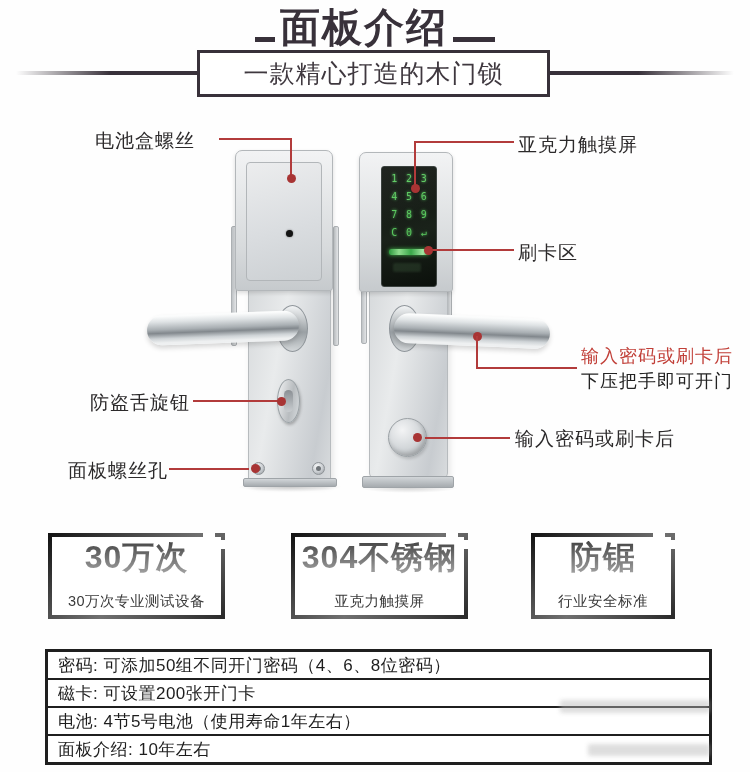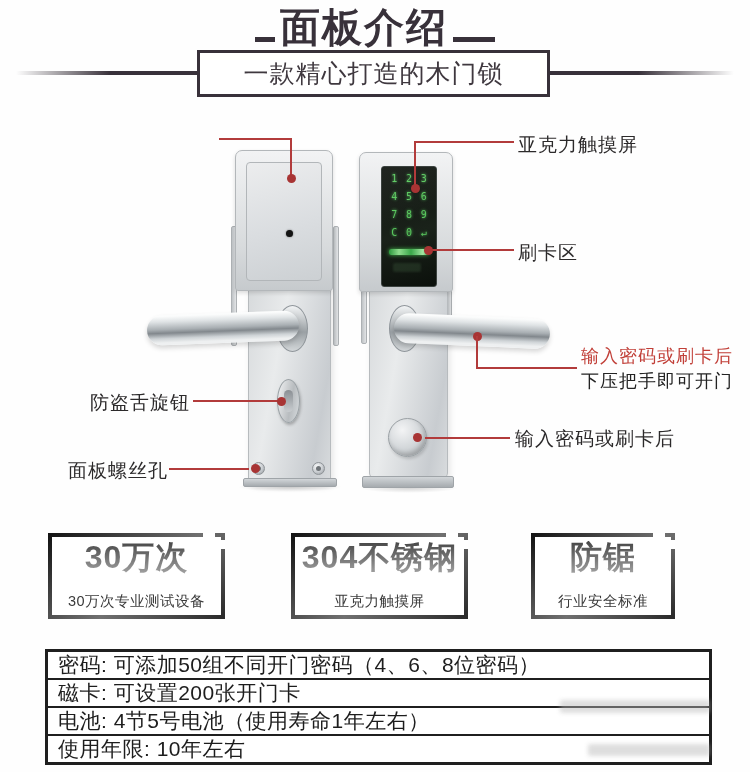--- a/index.html
+++ b/index.html
@@ -103,21 +103,21 @@
   .fbox1{left:48px;width:177px}
   .fbox2{left:291px;width:177px}
   .fbox3{left:531px;width:144px}
   .ftitle{margin:0;font-size:32px;font-weight:bold;letter-spacing:1px;line-height:1.05;color:#6a6a6a;
           background:linear-gradient(180deg,#454545,#a2a2a2);-webkit-background-clip:text;background-clip:text;
           -webkit-text-fill-color:transparent;}
   .fsub{font-size:14.5px;color:#3a3a3a;letter-spacing:.5px;}
 
   
   .spec-table{position:absolute;left:45px;top:649px;width:667px;border:3px solid #1f1f1f;background:#fff;box-sizing:border-box;}
-  .spec-row{height:26px;display:flex;align-items:center;padding-left:10px;font-size:21px;color:#1d1d1d;
+  .spec-row{height:26px;display:flex;align-items:center;padding-left:10px;font-size:17px;color:#1d1d1d;
             letter-spacing:.5px;border-top:2px solid #1f1f1f;}
   .spec-row:first-child{border-top:none;}
 
   
   .wm{position:absolute;background:rgba(182,182,182,.45);filter:blur(2px);border-radius:2px;z-index:7;}
   .wm1{left:560px;top:700px;width:150px;height:13px;}
   .wm2{left:588px;top:744px;width:122px;height:12px;}
 </style>
 </head>
 <body>
@@ -173,20 +173,21 @@
       </div>
       <div class="swipe-bar"></div>
       <div class="screen-smudge"></div>
       <div class="screen-gloss"></div>
     </div>
   </div>
   <div class="part boss boss-r"></div>
   <div class="part handle handle-r"></div>
   <div class="part keyhole"></div>
 
+  <div class="c-label" style="left:95px;top:128px">电池盒螺丝</div>
   <div class="c-line" style="left:219px;top:138px;width:73px;height:2px"></div>
   <div class="c-line" style="left:290px;top:138px;width:2px;height:38px"></div>
   <div class="c-dot" style="left:287px;top:174px"></div>
 
   <div class="c-label" style="left:518px;top:132px">亚克力触摸屏</div>
   <div class="c-line" style="left:414px;top:141px;width:100px;height:2px"></div>
   <div class="c-line" style="left:414px;top:141px;width:2px;height:45px"></div>
   <div class="c-dot" style="left:411px;top:184px"></div>
 
   <div class="c-label" style="left:518px;top:240px">刷卡区</div>
@@ -221,19 +222,19 @@
   </div>
   <div class="fbox fbox3">
     <h2 class="ftitle">防锯</h2>
     <span class="fsub">行业安全标准</span>
   </div>
 
   <div class="spec-table">
     <div class="spec-row">密码: 可添加50组不同开门密码（4、6、8位密码）</div>
     <div class="spec-row">磁卡: 可设置200张开门卡</div>
     <div class="spec-row">电池: 4节5号电池（使用寿命1年左右）</div>
-    <div class="spec-row">使用年限: 10年左右</div>
+    <div class="spec-row">面板介绍: 10年左右</div>
   </div>
 
   <div class="wm wm1"></div>
   <div class="wm wm2"></div>
 
 </div>
 
 </body></html>

